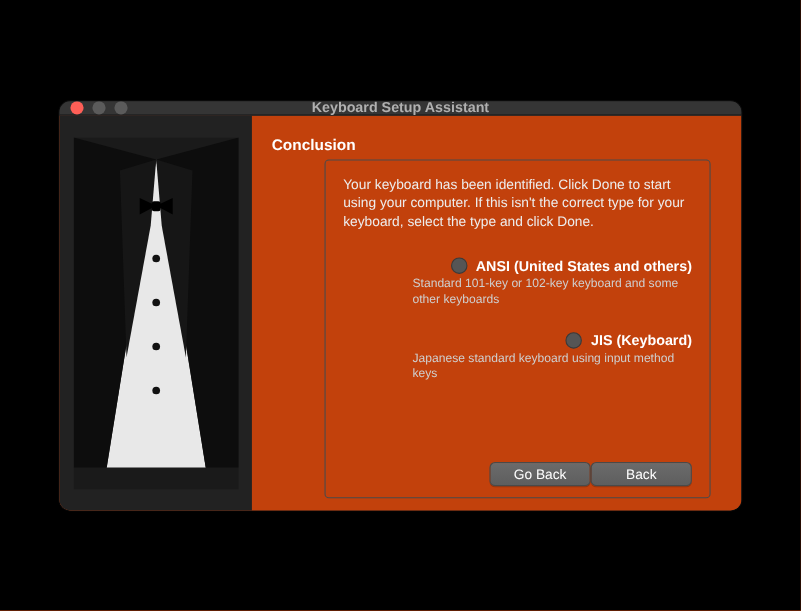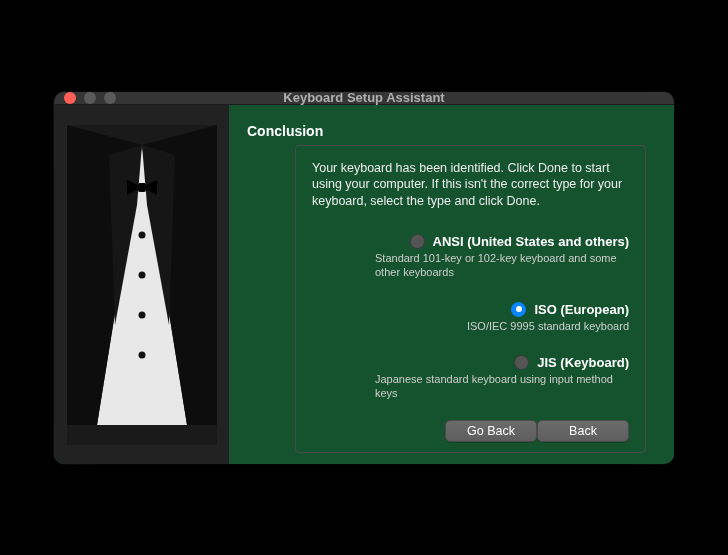--- a/index.html
+++ b/index.html
@@ -50,21 +50,21 @@
       left: 0; right: 0;
       text-align: center;
       color: #b0b0b0;
       font-size: 13px;
       font-weight: 600;
       pointer-events: none;
     }
     .body {
       flex: 1;
       display: flex;
-      background: #14532d;
+      background: #c2410c;
     }
     .sidebar-art {
       width: 175px;
       background: #222;
       display: flex;
       align-items: center;
       justify-content: center;
       padding: 20px 0;
     }
     .tux-svg { width: 150px; height: 320px; }
@@ -217,27 +217,20 @@
         <div class="options">
 
           <div class="opt">
             <div class="opt-row">
               <div class="radio"></div>
               <div class="opt-label">ANSI (United States and others)</div>
             </div>
             <div class="opt-desc">Standard 101-key or 102-key keyboard and some other keyboards</div>
           </div>
 
-          <div class="opt">
-            <div class="opt-row">
-              <div class="radio selected"></div>
-              <div class="opt-label">ISO (European)</div>
-            </div>
-            <div class="opt-desc">ISO/IEC 9995 standard keyboard</div>
-          </div>
 
           <div class="opt">
             <div class="opt-row">
               <div class="radio"></div>
               <div class="opt-label">JIS (Keyboard)</div>
             </div>
             <div class="opt-desc">Japanese standard keyboard using input method keys</div>
           </div>
 
         </div>

